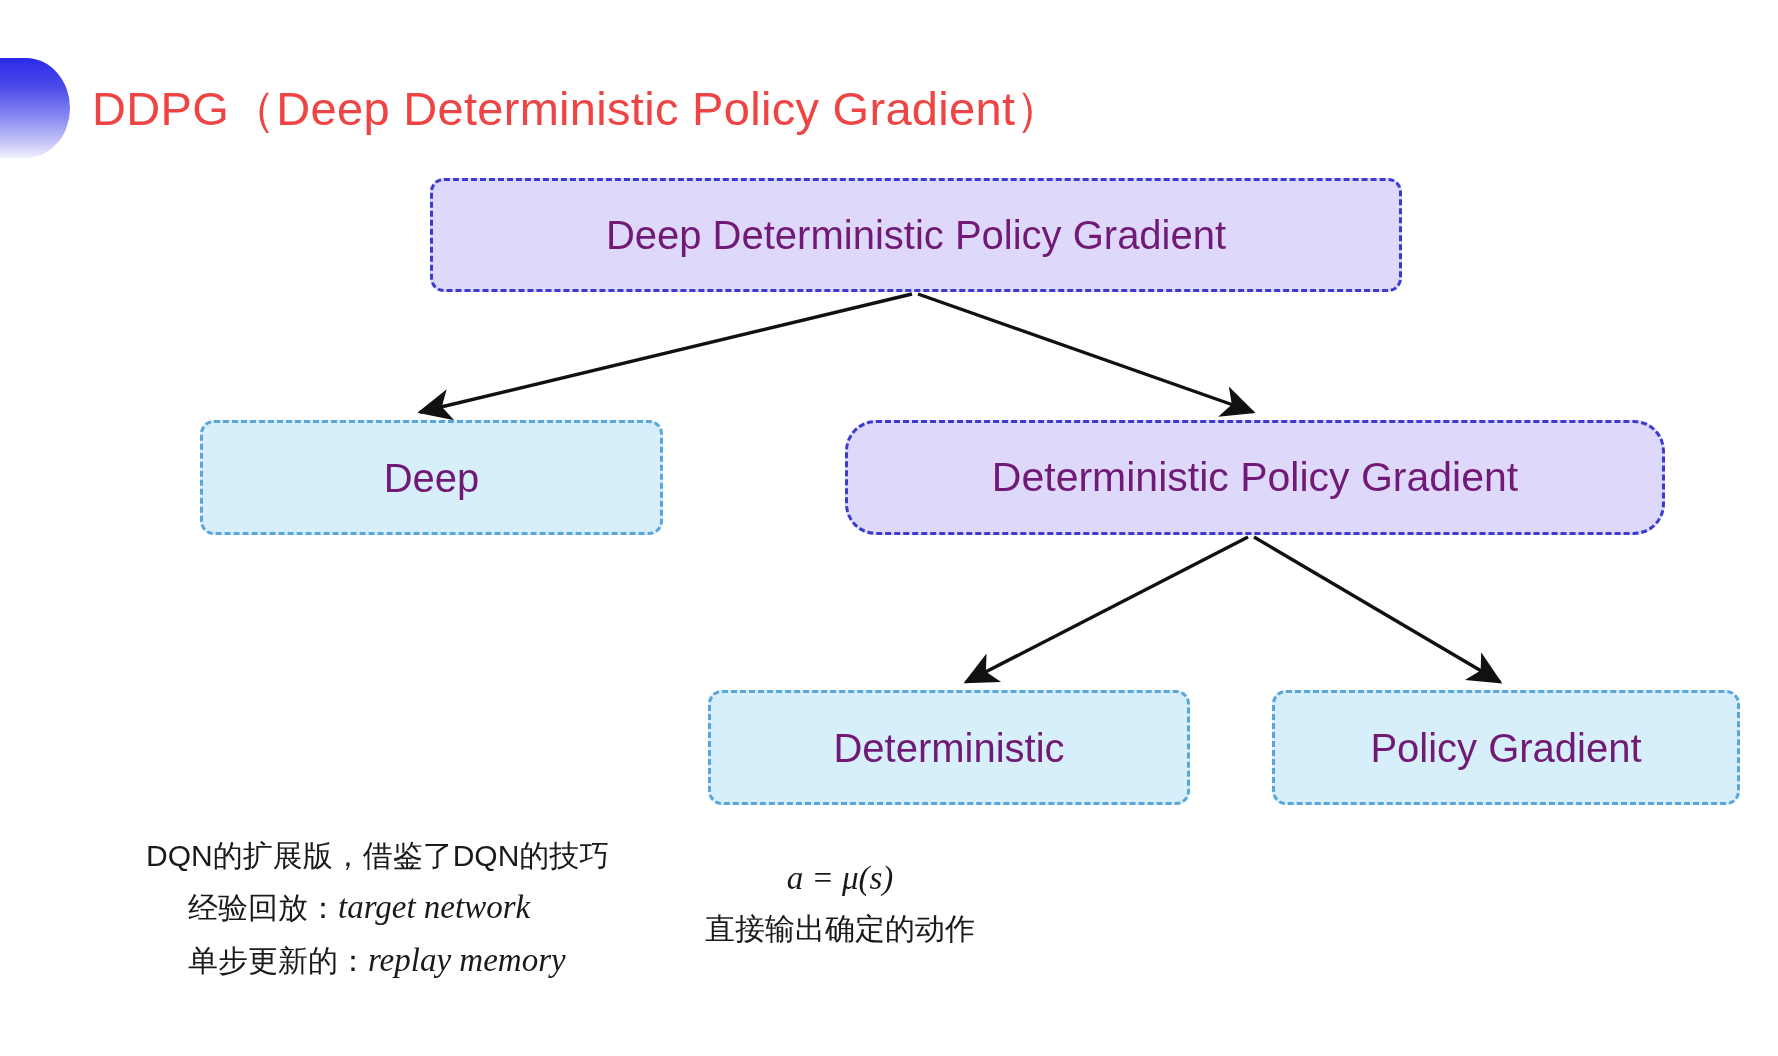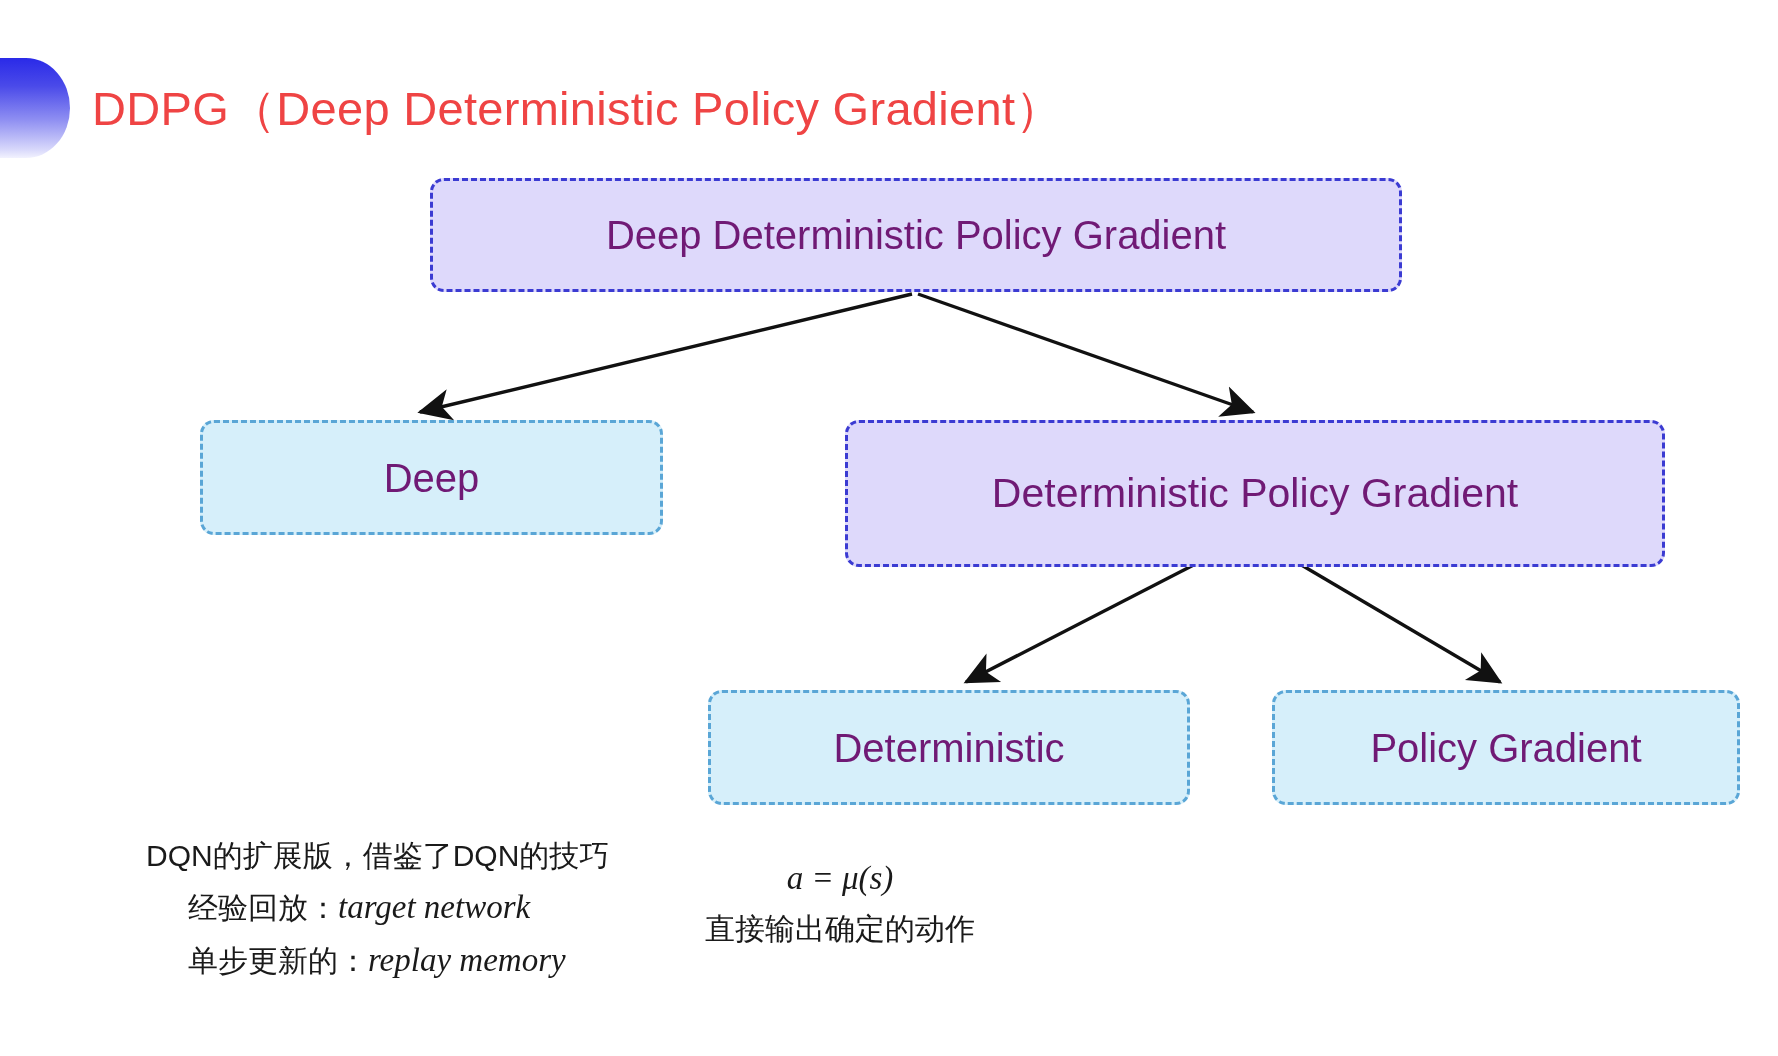--- a/index.html
+++ b/index.html
@@ -55,21 +55,21 @@
     background: #ded9fb;
     border-color: #3b3bd2;
   }
   .node.cyan {
     background: #d6effa;
     border-color: #5aa6d6;
   }
 
   #node-root   { left: 430px;  top: 178px; width: 972px; height: 114px; font-size: 40px; }
   #node-deep   { left: 172px;  top: 420px; width: 463px; height: 115px; font-size: 40px; margin-left: 28px; }
-  #node-dpg    { left: 845px;  top: 420px; width: 820px; height: 147px; font-size: 41px; }
+  #node-dpg    { left: 845px;  top: 420px; width: 820px; height: 115px; font-size: 41px; border-radius: 31px; }
   #node-det    { left: 708px;  top: 690px; width: 482px; height: 115px; font-size: 40px; }
   #node-pg     { left: 1272px; top: 690px; width: 468px; height: 115px; font-size: 40px; }
 
   
   #arrows {
     position: absolute;
     left: 0; top: 0;
     width: 1778px;
     height: 1056px;
     pointer-events: none;

